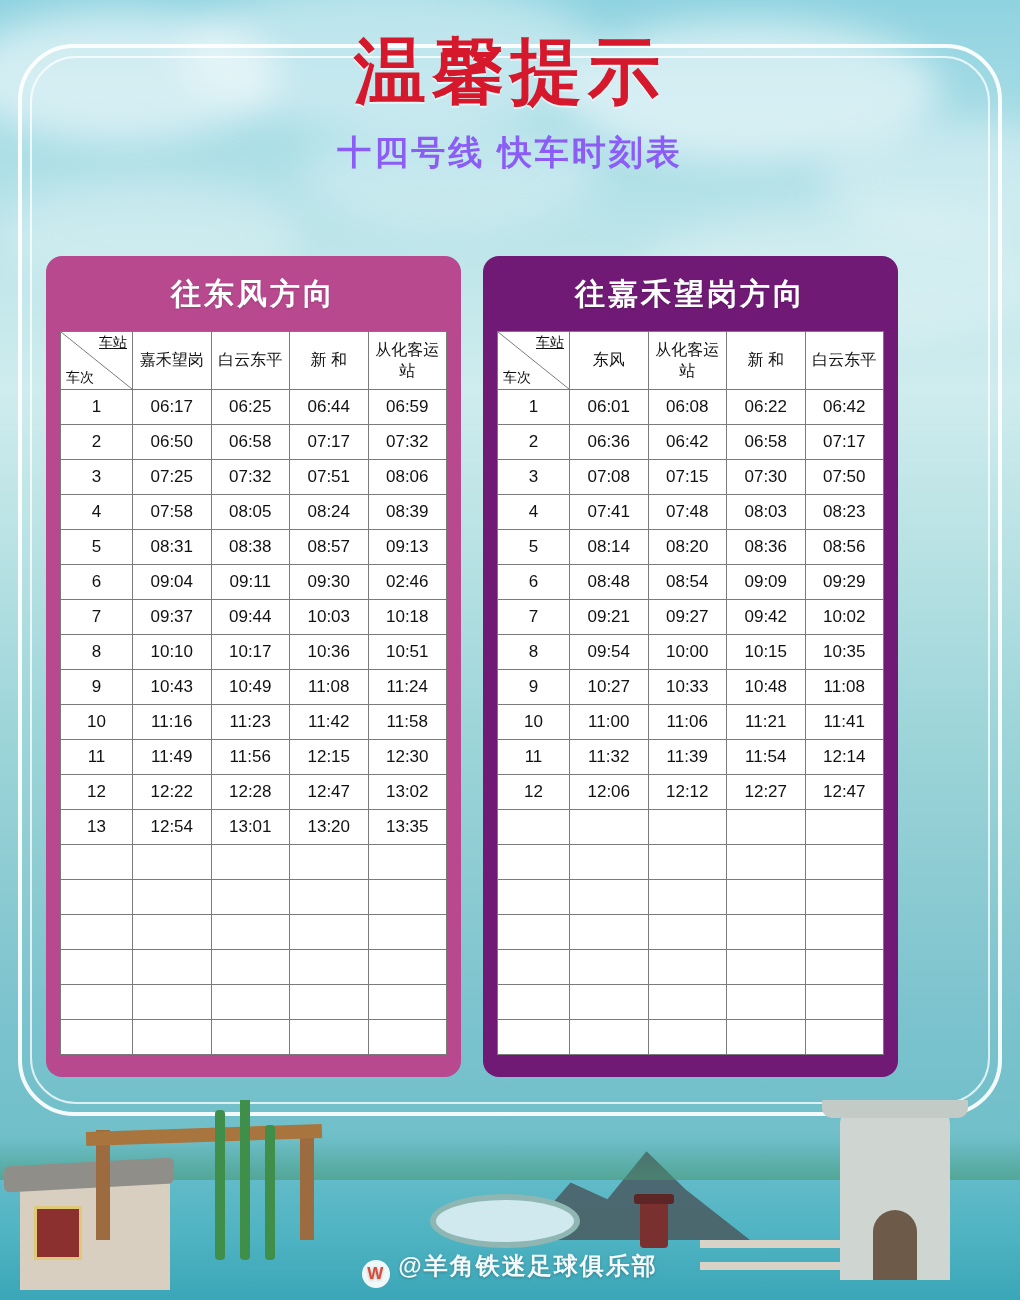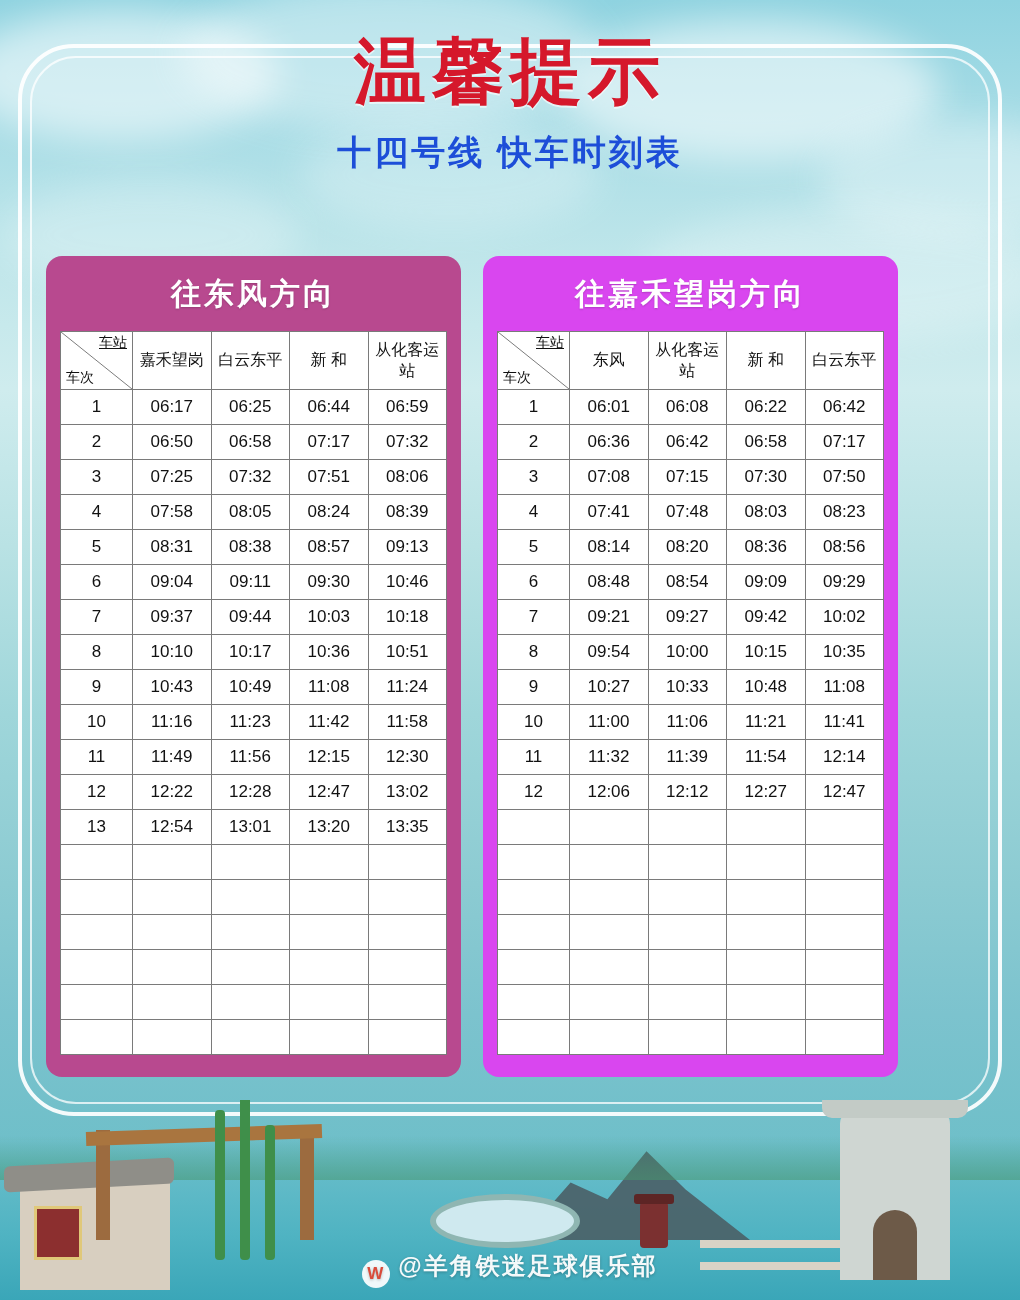--- a/index.html
+++ b/index.html
@@ -66,21 +66,21 @@
     font-weight: 700;
     color: #d5182b;
     letter-spacing: 6px;
     text-shadow: 0 2px 0 rgba(255,255,255,0.6);
     line-height: 1.25;
   }
   .sub-title {
     margin-top: 14px;
     font-size: 34px;
     font-weight: 700;
-    color: #1d4ed8;
+    color: #8b5cf6;
     letter-spacing: 3px;
   }
   .note {
     margin-top: 16px;
     font-size: 22px;
     font-weight: 700;
     color: #111;
     letter-spacing: 1px;
   }
 
@@ -356,21 +356,21 @@
             <td>08:31</td>
             <td>08:38</td>
             <td>08:57</td>
             <td>09:13</td>
           </tr>
           <tr>
             <td class="col-no">6</td>
             <td>09:04</td>
             <td>09:11</td>
             <td>09:30</td>
-            <td>10:46</td>
+            <td>02:46</td>
           </tr>
           <tr>
             <td class="col-no">7</td>
             <td>09:37</td>
             <td>09:44</td>
             <td>10:03</td>
             <td>10:18</td>
           </tr>
           <tr>
             <td class="col-no">8</td>
@@ -452,21 +452,21 @@
           <tr>
             <td class="col-no"></td>
             <td></td>
             <td></td>
             <td></td>
             <td></td>
           </tr>
         </tbody>
       </table>
     </div>
-    <div class="panel east" style="background: #d946ef;">
+    <div class="panel east" style="background: #701a75;">
       <div class="panel-title">往嘉禾望岗方向</div>
       <table class="sched">
         <thead>
           <tr>
             <th class="corner col-no">
               <svg class="diag" viewBox="0 0 72 58" preserveAspectRatio="none">
                 <line x1="0" y1="0" x2="72" y2="58"></line>
               </svg>
               <span class="lbl-station">车站</span>
               <span class="lbl-train">车次</span>

